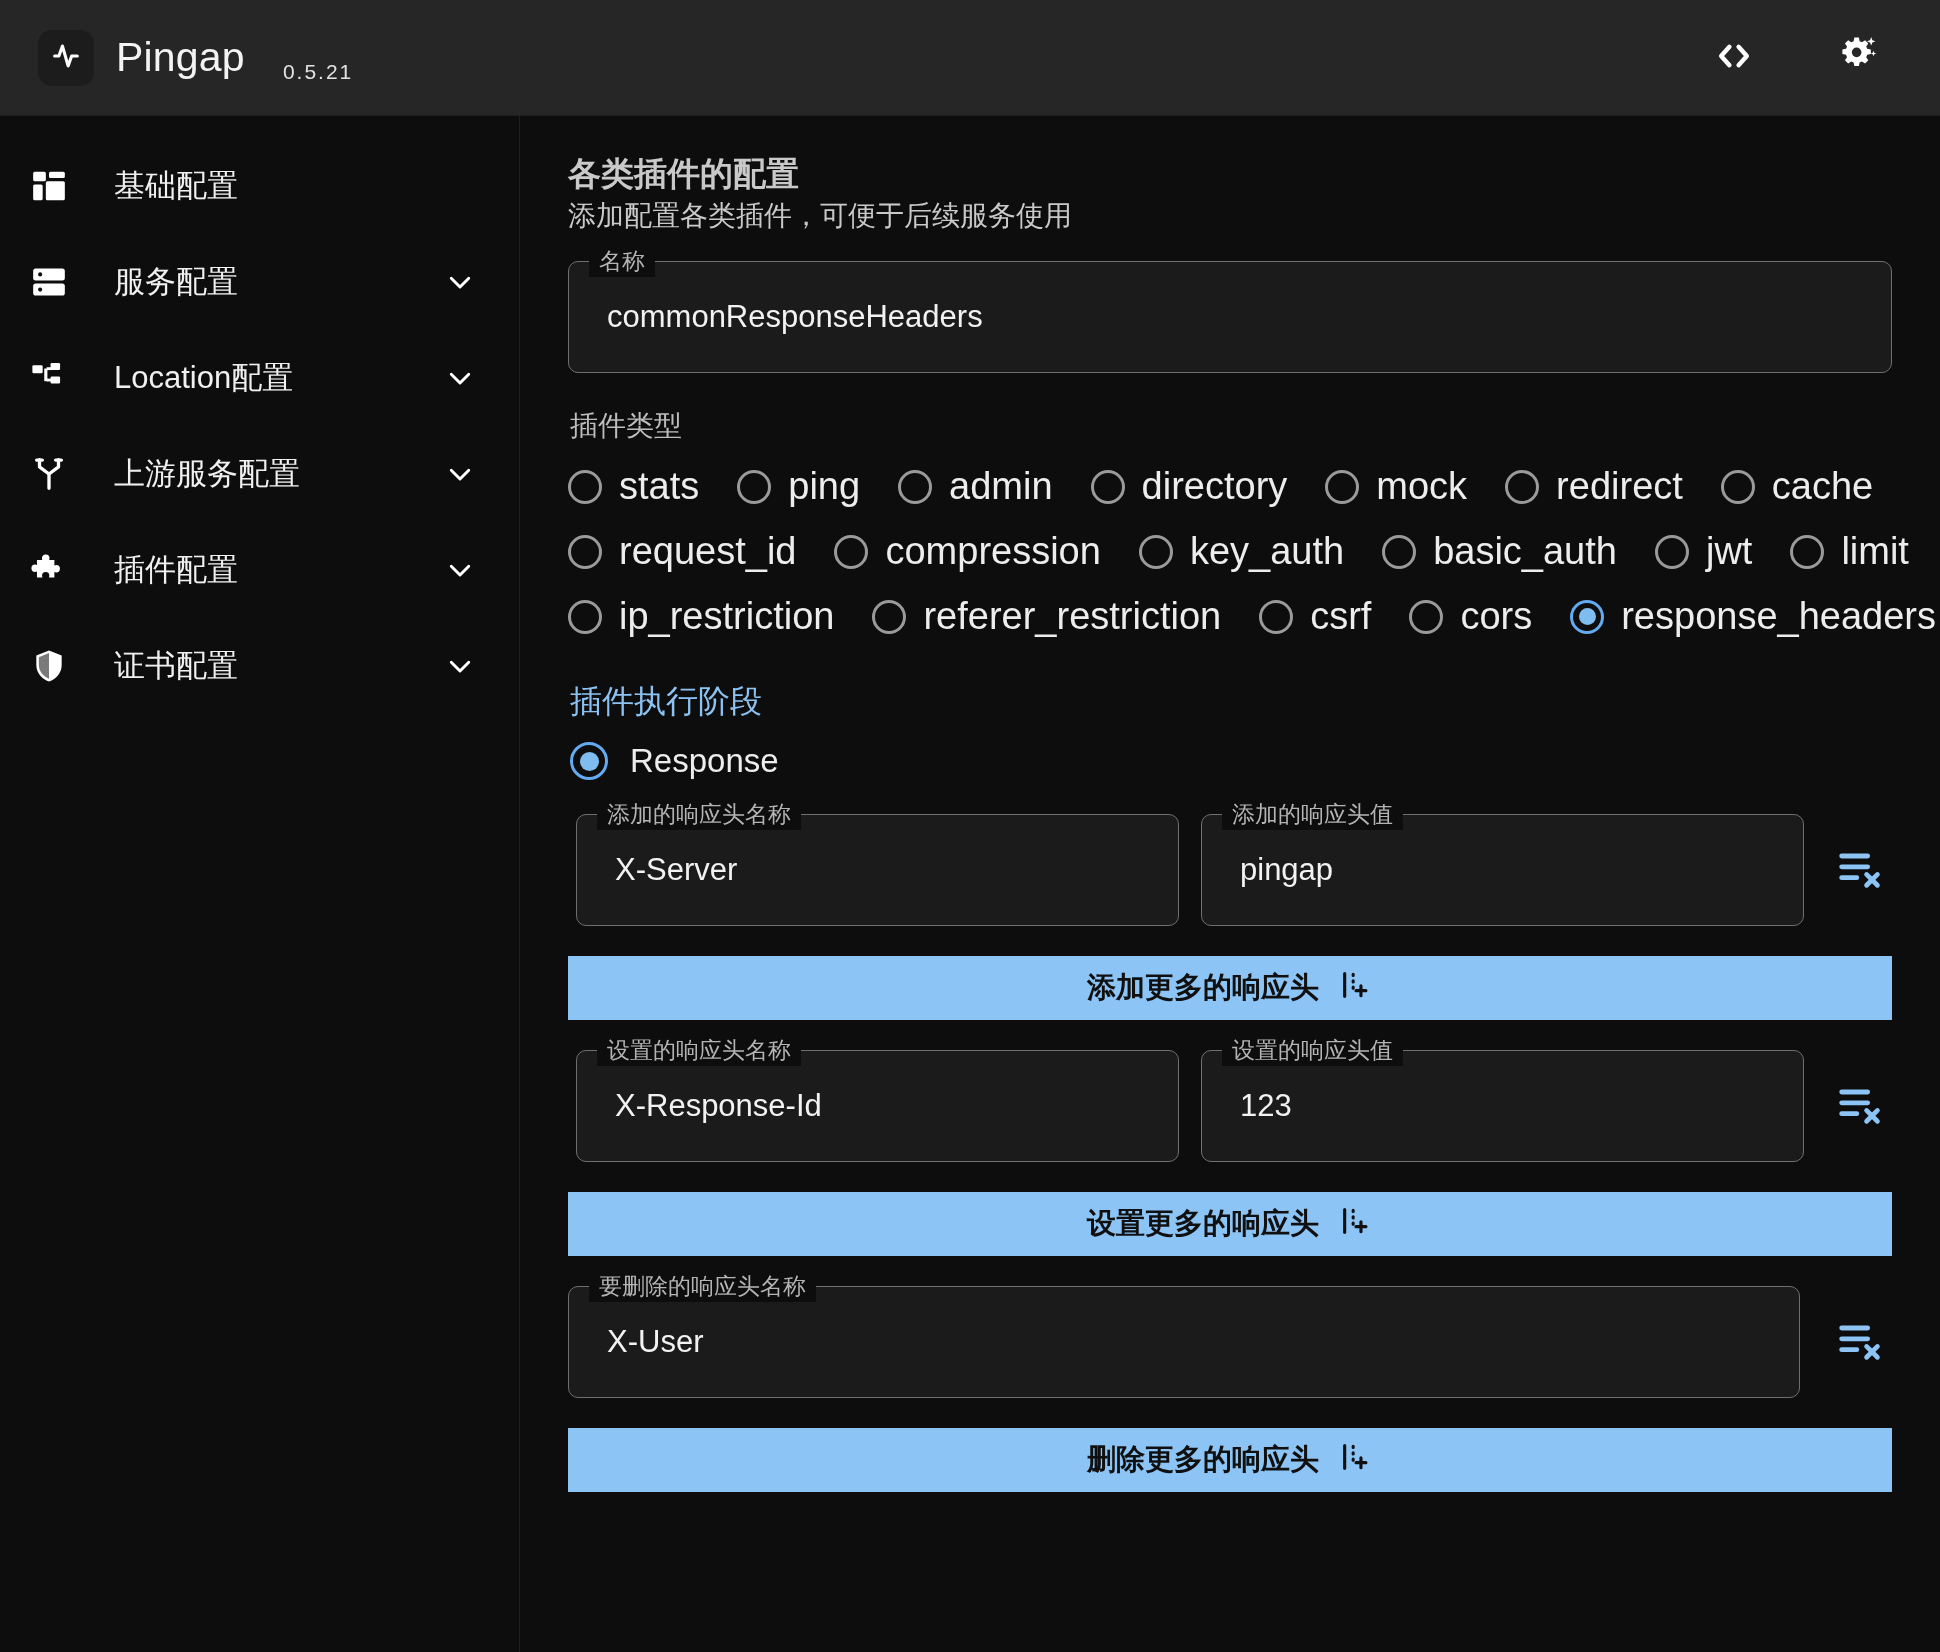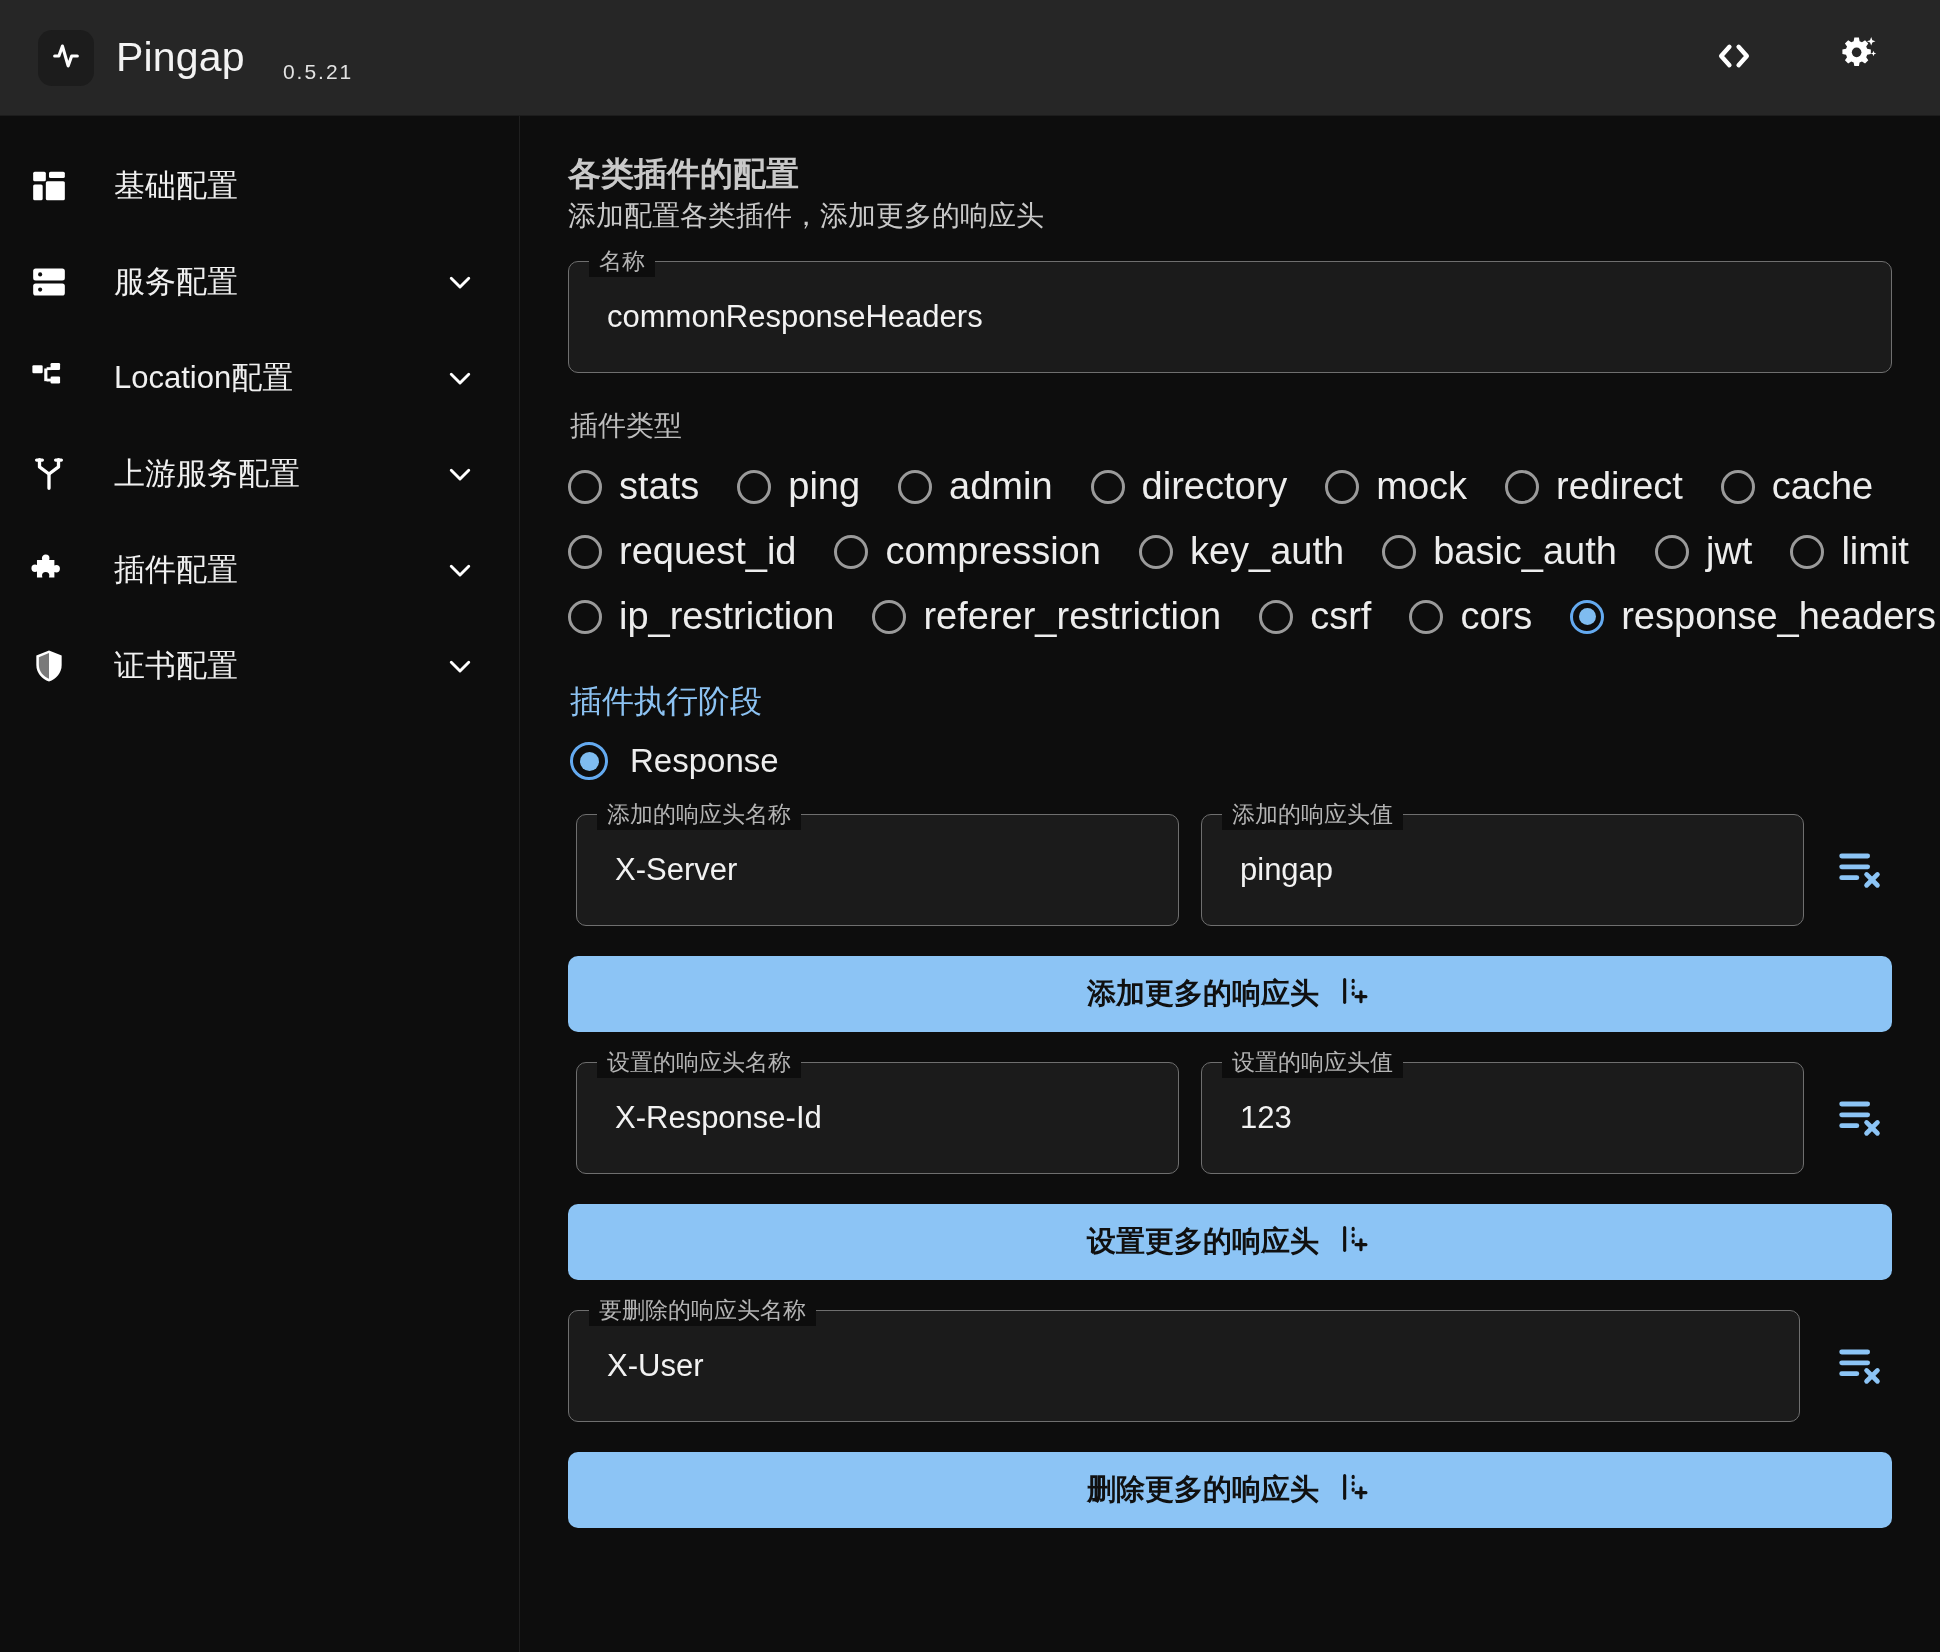--- a/index.html
+++ b/index.html
@@ -110,22 +110,22 @@
   .row-action {
     width: 66px; min-width: 66px; height: 66px;
     display: flex; align-items: center; justify-content: center;
     background: none; border: none; cursor: pointer;
   }
   .single-row { display: flex; align-items: center; gap: 26px; margin-bottom: 30px; }
   .single-row .field { flex: 1; min-width: 0; }
 
   .wide-btn {
     width: 100%;
-    height: 76px;
-    border: none; border-radius: 10px;
+    height: 64px;
+    border: none; border-radius: 0;
     background: #8cc4f5;
     color: #101010;
     font-size: 29px; font-weight: bold;
     display: flex; align-items: center; justify-content: center;
     gap: 20px;
     cursor: pointer;
     margin-bottom: 30px;
     font-family: "Liberation Sans", "DejaVu Sans", sans-serif;
   }
 </style>
@@ -270,21 +270,21 @@
               <path d="M5 9l7 7 7-7"></path>
             </svg>
         </span>
       </div>
 
     </div>
 
     <div class="main">
 
       <div class="page-title">各类插件的配置</div>
-      <div class="page-sub">添加配置各类插件，添加更多的响应头</div>
+      <div class="page-sub">添加配置各类插件，可便于后续服务使用</div>
 
       <div class="field tall">
         <span class="legend">名称</span>
         <span class="value">commonResponseHeaders</span>
       </div>
 
       <div class="section-label">插件类型</div>
       <div class="radio-row" id="ptrow0">
           <div class="radio-opt">
             <span class="radio"></span>

